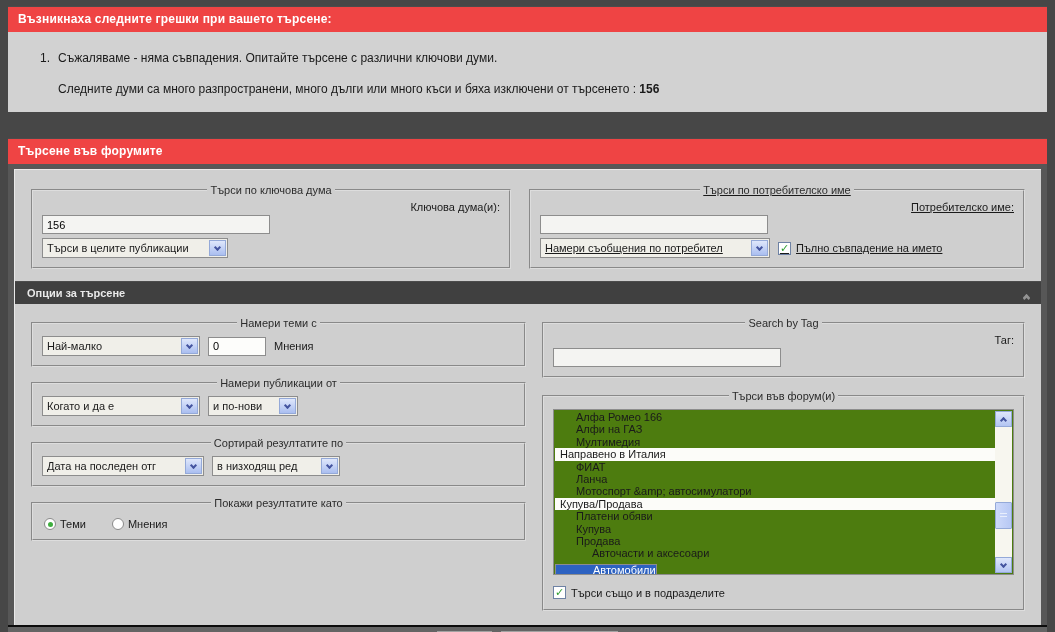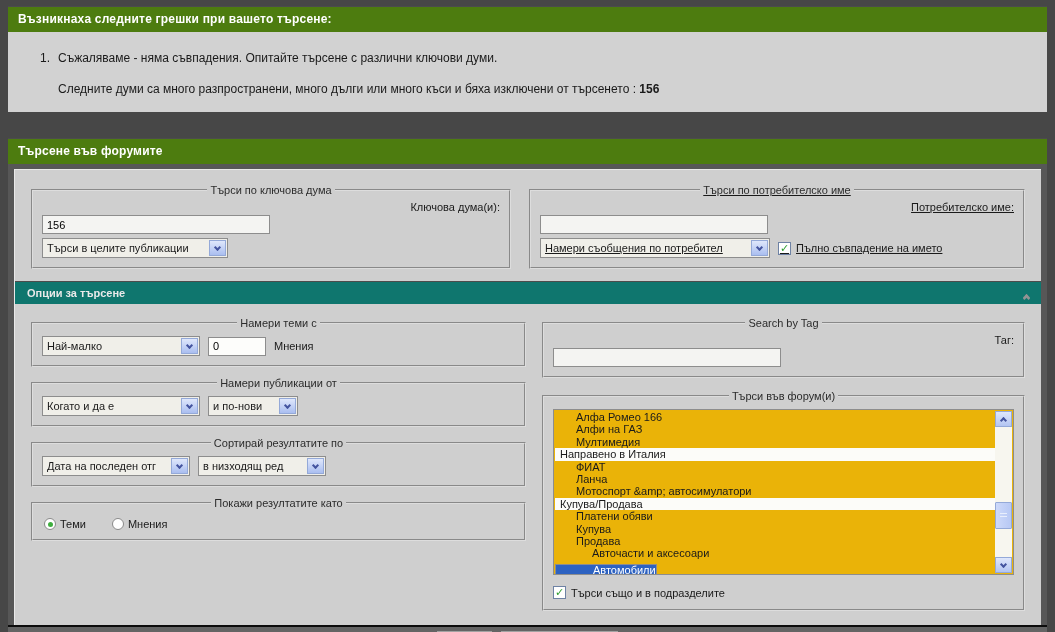--- a/index.html
+++ b/index.html
@@ -2,21 +2,21 @@
 <html><head>
 <meta charset="utf-8">
 <style>
   * { margin:0; padding:0; box-sizing:border-box; }
   html,body { width:1055px; height:632px; }
   body { font-family:"Liberation Sans","DejaVu Sans",sans-serif; background:#474747; overflow:hidden; }
   .page { width:1055px; height:632px; display:flex; flex-direction:column; }
   .wrap { flex:1; padding:6px 8px 0 8px; }
 
   
-  .bar { background:#4d7c0f; border-top:1px solid #4c4c4c; color:#fff; font-size:12px;
+  .bar { background:#ef4444; border-top:1px solid #4c4c4c; color:#fff; font-size:12px;
          font-weight:bold; padding:5px 10px 6px 10px; letter-spacing:.2px; }
 
   
   .error-body { background:#d2d2d2; color:#1a1a1a; font-size:12px; padding:19px 14px 16px 28px; }
   .error-item { display:flex; }
   .error-item .num { width:22px; text-align:right; padding-right:8px; }
   .error-lines .line2 { margin-top:17px; }
 
   
   .search-module { margin-top:26px; }
@@ -56,29 +56,29 @@
   .cb .box { width:13px; height:13px; background:#fff; border:1px solid #6e82a4;
              display:inline-flex; align-items:center; justify-content:center;
              font-size:11px; font-weight:bold; color:#2f9e2f; line-height:11px; }
   .radio-row { display:flex; gap:26px; margin-top:6px; margin-left:2px; }
   .radio-item { display:inline-flex; align-items:center; gap:4px; font-size:11px; }
   .rdot { width:12px; height:12px; border-radius:50%; background:#fff; border:1px solid #8a8a8a;
           display:inline-flex; align-items:center; justify-content:center; }
   .rdot.on::after { content:""; width:5px; height:5px; border-radius:50%; background:#3fae3f; }
 
   
-  .options-bar { background:#0f766e; border-top:1px solid #4c4c4c; color:#e9e9e9;
+  .options-bar { background:#404040; border-top:1px solid #4c4c4c; color:#e9e9e9;
                  font-size:11px; font-weight:bold; padding:5px 12px; display:flex;
                  align-items:flex-end; justify-content:space-between; }
   .collapse { display:inline-flex; flex-direction:column; align-items:center; }
   .collapse i { display:block; width:5px; height:5px; border-right:2px solid #939393;
                 border-bottom:2px solid #939393; transform:rotate(-135deg); margin:-2px 0; }
 
   
-  .listbox { position:relative; border:1px solid #8d8d8d; background:#eab308; height:166px;
+  .listbox { position:relative; border:1px solid #8d8d8d; background:#4d7c0f; height:166px;
              margin-top:4px; overflow:hidden; }
   .list-rows { position:absolute; inset:1px 18px 1px 1px; }
   .forumrow { height:12.4px; line-height:12.5px; font-size:11px; white-space:nowrap;
               overflow:hidden; color:#1a1a1a; }
   .forumrow.cat { background:#fcfcf9; margin-right:-17px; }
   .forumrow.sel { background:#2d62c1; color:#fff; margin-right:-17px; }
   .scrollbar { position:absolute; top:1px; right:1px; bottom:1px; width:17px;
                background:#f7f6ef; display:flex; flex-direction:column; }
   .sb-btn { height:16px; background:linear-gradient(#dfe7fb,#b3c5f2); border:1px solid #94a9d8;
             display:flex; align-items:center; justify-content:center; flex:none; }
@@ -193,21 +193,21 @@
                     <span class="sel-btn">
                         <span class="chev"></span>
                       </span>
                   </div>
                 </div>
               </fieldset>
 
               <fieldset>
                 <legend>Сортирай резултатите по</legend>
                 <div class="ctl-row">
-                  <div class="sel" style="width:148px">
+                  <div class="sel" style="width:162px">
                     <span class="sel-text">Дата на последен отг</span>
                     <span class="sel-btn">
                         <span class="chev"></span>
                       </span>
                   </div>
                   <div class="sel" style="width:128px">
                     <span class="sel-text">в низходящ ред</span>
                     <span class="sel-btn">
                         <span class="chev"></span>
                       </span>

